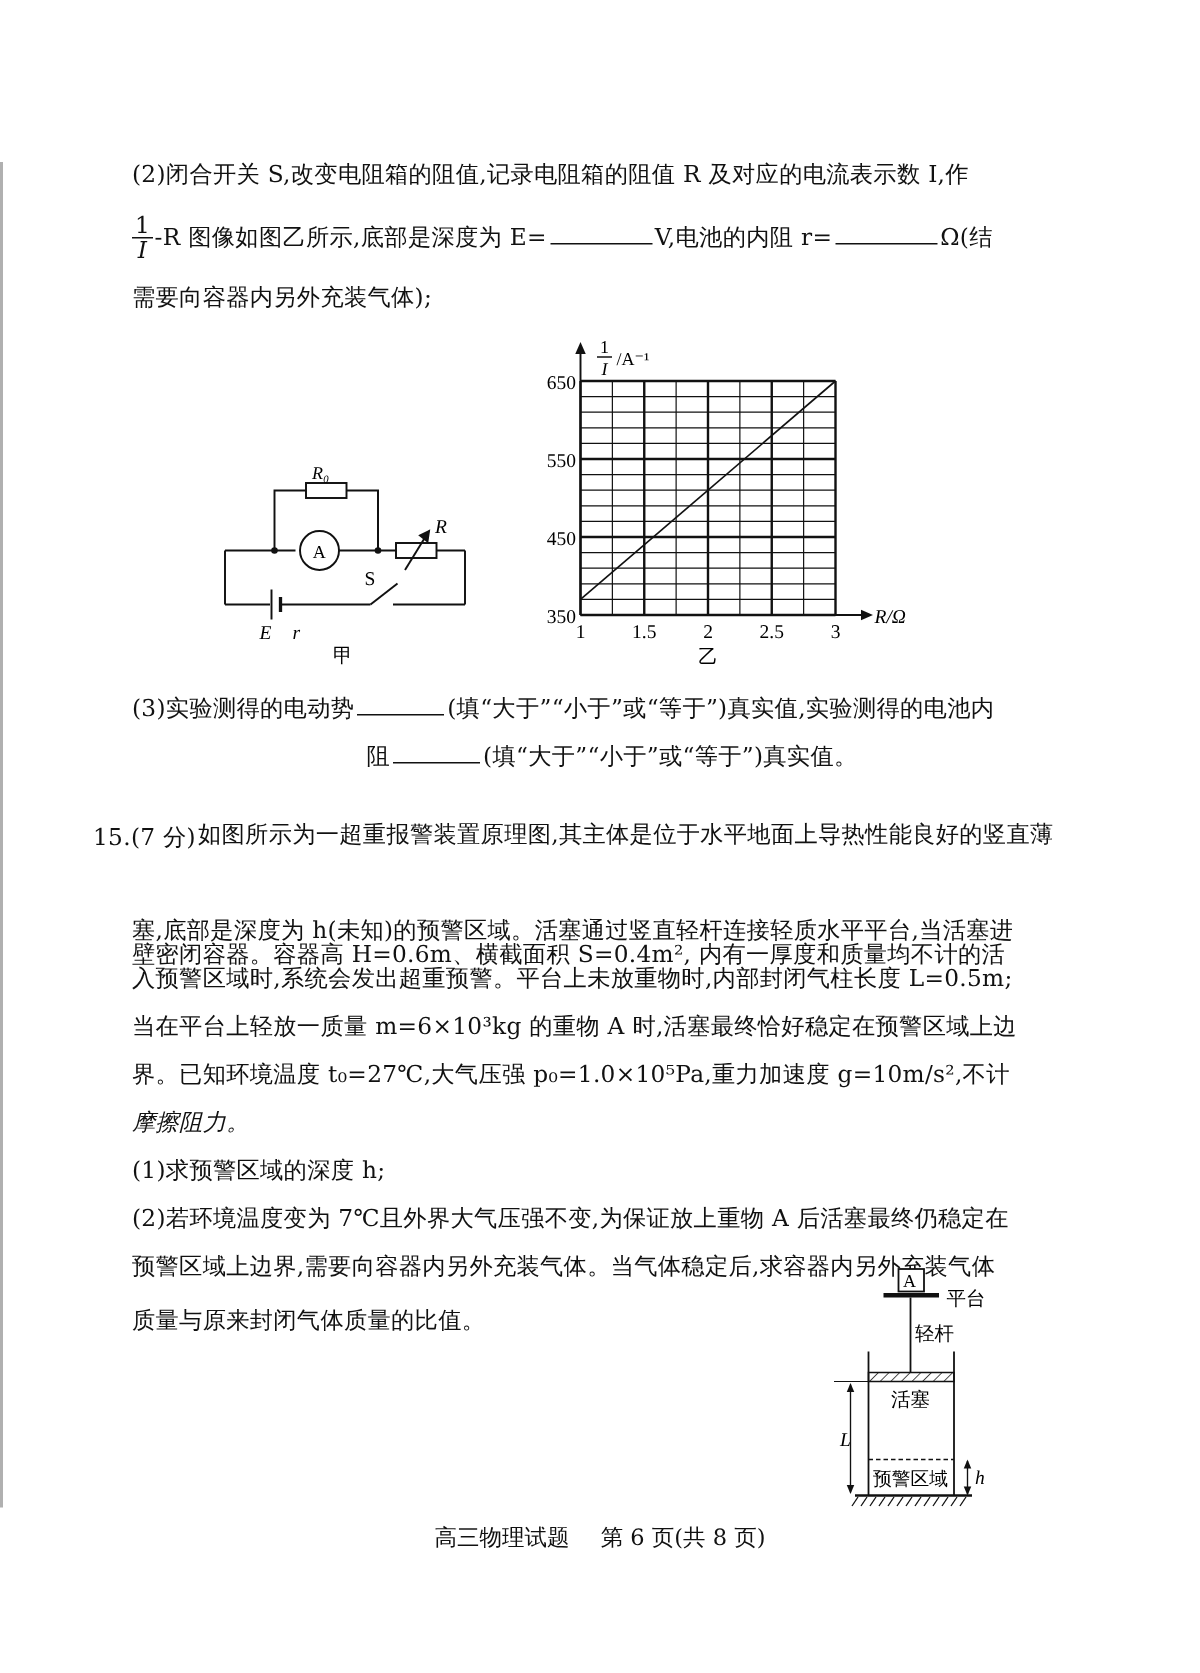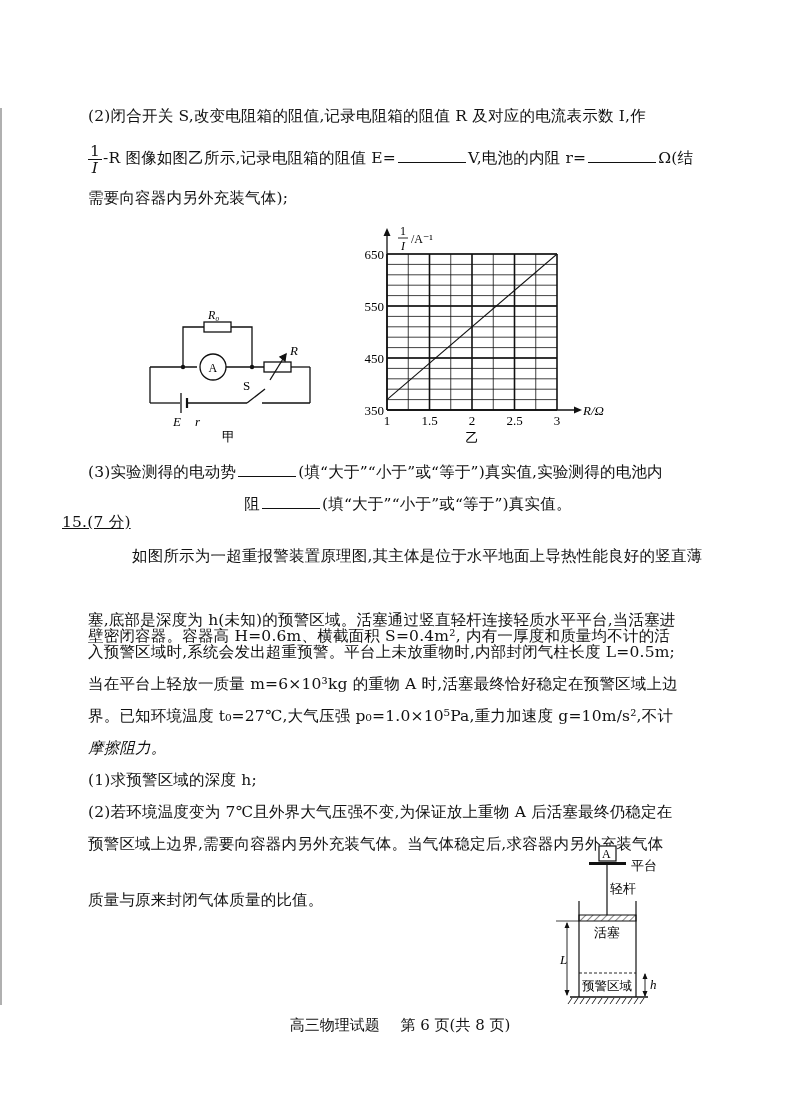--- a/index.html
+++ b/index.html
@@ -16,21 +16,21 @@
   .footer { position: absolute; top: 1016px; left: 0; width: 800px; text-align: center; font-size: 15px; }
   .footer span { margin: 12px 8px; }
 </style>
 </head>
 <body>
 
 <div class="edge-line"></div>
 
 <div class="para" style="top:100px;">(2)闭合开关 S,改变电阻箱的阻值,记录电阻箱的阻值 R 及对应的电流表示数 I,作</div>
 <div class="para" style="top:142px;">
-  <span class="frac"><span class="num">1</span><span class="den">I</span></span><span>-R 图像如图乙所示,记录电阻箱的阻值 E=</span><span class="blank long"></span><span>V,电池的内阻 r=</span><span class="blank long"></span><span>Ω(结</span>
+  <span class="frac"><span class="num">1</span><span class="den">I</span></span><span>-R 图像如图乙所示,底部是深度为 E=</span><span class="blank long"></span><span>V,电池的内阻 r=</span><span class="blank long"></span><span>Ω(结</span>
 </div>
 <div class="para" style="top:182px;">需要向容器内另外充装气体);</div>
 
 <svg style="position:absolute;left:140px;top:300px;" width="180" height="145" viewBox="0 0 180 145">
   <g stroke="#111" stroke-width="1.3" fill="none">
 
     <polyline points="43,67 43,27 64,27"></polyline>
     <rect x="64" y="22" width="27" height="10" fill="#fff"></rect>
     <polyline points="91,27 112,27 112,67"></polyline>
 
@@ -123,32 +123,32 @@
     </g>
 </svg>
 
 <div class="para" style="top:456px;">
   <span>(3)实验测得的电动势</span><span class="blank"></span><span>(填“大于”“小于”或“等于”)真实值,实验测得的电池内</span>
 </div>
 <div class="para" style="top:488px;text-align:center;">
   <span>阻</span><span class="blank"></span><span>(填“大于”“小于”或“等于”)真实值。</span>
 </div>
 
-<div class="para" style="top:506px;left:62px;text-decoration:underline;">15.(7 分)</div>
+<div class="para" style="top:542px;left:62px;">15.(7 分)</div>
 <div class="para" style="top:540px;margin-left:44px;">如图所示为一超重报警装置原理图,其主体是位于水平地面上导热性能良好的竖直薄</div>
 <div class="para" style="top:572px;margin-top:48px;">壁密闭容器。容器高 H=0.6m、横截面积 S=0.4m², 内有一厚度和质量均不计的活</div>
 <div class="para" style="top:604px;">塞,底部是深度为 h(未知)的预警区域。活塞通过竖直轻杆连接轻质水平平台,当活塞进</div>
 <div class="para" style="top:636px;">入预警区域时,系统会发出超重预警。平台上未放重物时,内部封闭气柱长度 L=0.5m;</div>
 <div class="para" style="top:668px;">当在平台上轻放一质量 m=6×10³kg 的重物 A 时,活塞最终恰好稳定在预警区域上边</div>
 <div class="para" style="top:700px;">界。已知环境温度 t₀=27℃,大气压强 p₀=1.0×10⁵Pa,重力加速度 g=10m/s²,不计</div>
 <div class="para" style="top:732px;font-style:italic;">摩擦阻力。</div>
 <div class="para" style="top:764px;">(1)求预警区域的深度 h;</div>
 <div class="para" style="top:796px;">(2)若环境温度变为 7℃且外界大气压强不变,为保证放上重物 A 后活塞最终仍稳定在</div>
 <div class="para" style="top:828px;">预警区域上边界,需要向容器内另外充装气体。当气体稳定后,求容器内另外充装气体</div>
-<div class="para" style="top:884px;">质量与原来封闭气体质量的比值。</div>
+<div class="para" style="top:864px;">质量与原来封闭气体质量的比值。</div>
 
 <svg style="position:absolute;left:540px;top:840px;" width="160" height="170" viewBox="0 0 160 170">
   <defs>
     <pattern id="hatch" width="5" height="5" patternUnits="userSpaceOnUse" patternTransform="rotate(45)">
       <line x1="0" y1="0" x2="0" y2="5" stroke="#111" stroke-width="1"></line>
     </pattern>
   </defs>
   <rect x="59" y="6" width="17" height="15" fill="#fff" stroke="#111" stroke-width="1.2"></rect>
   <text x="62" y="18" font-size="12">A</text>
   <rect x="49" y="22" width="37" height="3" fill="#111"></rect>

